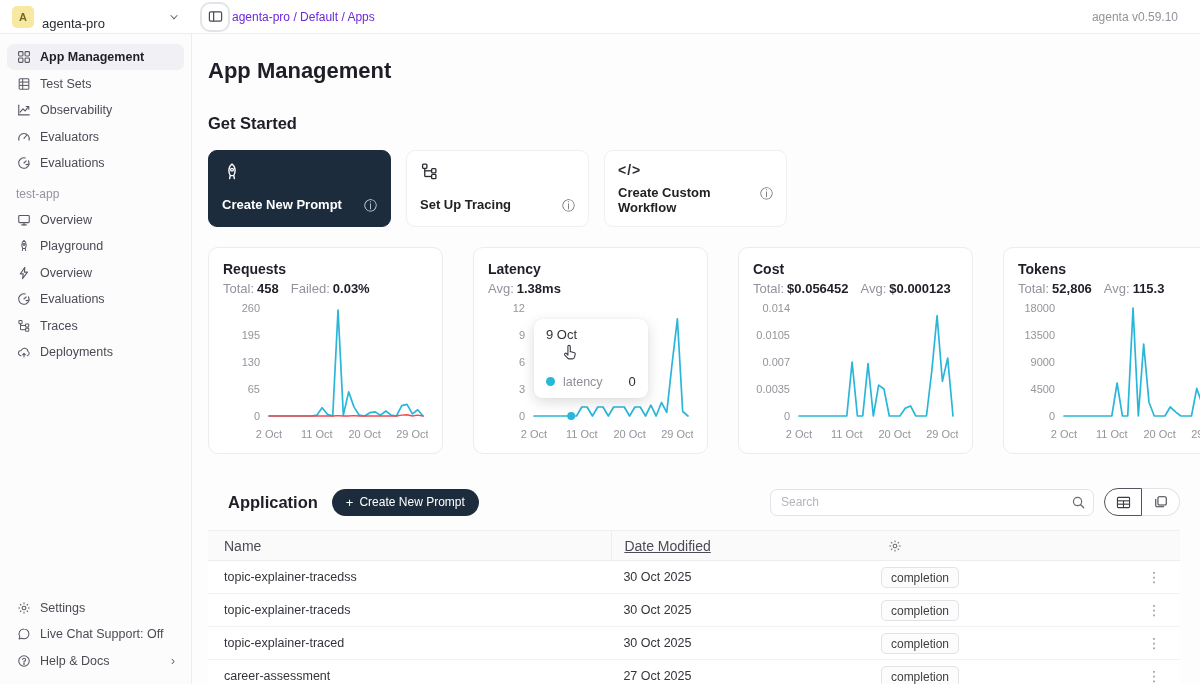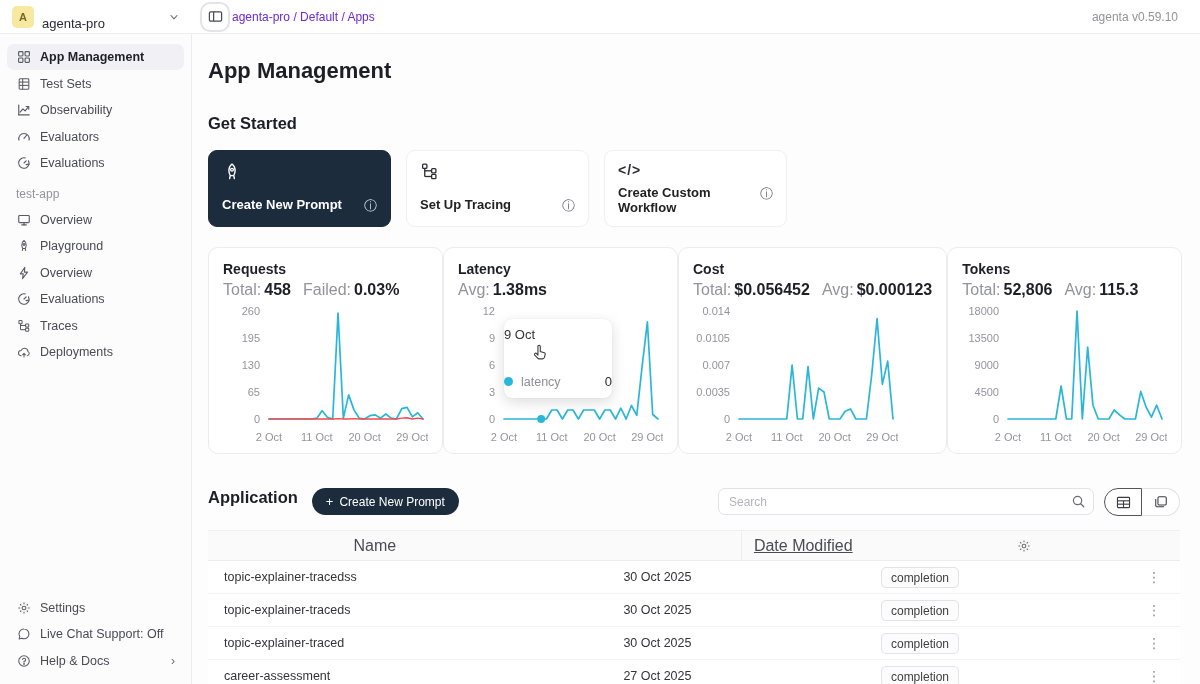--- a/index.html
+++ b/index.html
@@ -50,64 +50,64 @@
   .gs-card.dark { background:#1c2c3d; border-color:#1c2c3d; color:#fff; }
   .gs-label { display:flex; font-size:13px; font-weight:bold; }
   .gs-card.dark .gs-label { color:#fff; }
   .gs-info { margin-left:auto; font-size:13px; color:#6f6f78; font-weight:normal; }
   .gs-card.dark .gs-info { color:#cfd6dd; }
   .gs-icon { width:20px; height:20px; color:#2b2b33; }
   .gs-card.dark .gs-icon { color:#fff; }
   .code-glyph { font-size:14px; font-weight:bold; letter-spacing:1px; color:#2b2b33; }
 
   
-  .charts-row { display:flex; gap:0; margin-top:20px; }
+  .charts-row { display:flex; gap:30px; margin-top:20px; }
   .chart-card { flex:1; height:207px; background:#fff; border:1px solid #ececf0;
     border-radius:10px; padding:13px 14px 8px; position:relative; }
   .chart-title { font-size:14px; font-weight:bold; color:#1f1f28; }
-  .chart-stats { display:flex; gap:12px; margin-top:4px; font-size:16px; }
+  .chart-stats { display:flex; gap:12px; margin-top:4px; font-size:13px; }
   .stat-label { color:#93939c; }
   .stat-value { color:#1f1f28; font-weight:bold; margin-left:3px; }
   .chart-svg { margin-top:6px; display:block; }
 
   
   .tooltip { position:absolute; left:60px; top:71px; min-width:108px;
-    background:#fff; border-radius:8px; padding:8px 0 9px;
+    background:#fff; border-radius:8px; padding:8px 12px 9px;
     box-shadow:0 4px 14px rgba(0,0,0,.14), 0 0 1px rgba(0,0,0,.12); z-index:5; }
   .tt-date { font-size:13px; color:#33333b; }
   .tt-row { display:flex; align-items:center; gap:8px; margin-top:32px; }
   .tt-dot { width:9px; height:9px; border-radius:50%; background:#2ab6d9; }
   .tt-series { font-size:12.5px; color:#8f8f98; }
   .tt-value { margin-left:auto; font-size:13px; color:#2b2b33; padding-left:18px; }
   .cursor-hand { position:absolute; left:26px; top:24px; }
 
   
-  .app-header { display:flex; align-items:flex-start; margin-top:34px; }
+  .app-header { display:flex; align-items:center; margin-top:34px;margin-left:20px; }
   .app-title { font-size:16.5px; font-weight:bold; color:#1e1e28; }
   .create-pill { margin-left:14px; background:#1c2c3d; color:#fff; border:none;
     border-radius:15px; height:27px; padding:0 14px; font-size:12px;
     display:flex; align-items:center; gap:6px; cursor:pointer;
     font-family:"Liberation Sans", sans-serif; }
   .pill-plus { font-size:13px; }
-  .search-wrap { margin-left:auto; position:relative; width:376px; }
+  .search-wrap { margin-left:auto; position:relative; width:324px; }
   .search-input { width:100%; height:27px; border:1px solid #e2e2e8; border-radius:7px;
     padding:0 30px 0 10px; font-size:12px; color:#333; outline:none; background:#fff;
     font-family:"Liberation Sans", sans-serif; }
   .search-input::placeholder { color:#b4b4bc; }
   .search-icon { position:absolute; right:8px; top:6px; color:#6b6b75; }
   .view-toggle { display:flex; margin-left:10px; }
   .vt-btn { width:38px; height:28px; background:#fff; display:flex; align-items:center;
     justify-content:center; cursor:pointer; color:#3b3b44; }
   .vt-btn.left { border:1.5px solid #54545e; border-radius:14px 0 0 14px; z-index:2; }
   .vt-btn.right { border:1px solid #e2e2e8; border-left:none; border-radius:0 14px 14px 0; }
 
   
   .table { margin-top:14px; border-top:1px solid #f0f0f3; }
   .t-head { display:flex; background:#fafafb; height:30px; align-items:center;
-    border-bottom:1px solid #ededf0; font-size:16px; color:#4b4b55;justify-content:center; }
+    border-bottom:1px solid #ededf0; font-size:14px; color:#4b4b55; }
   .t-row { display:flex; height:33px; align-items:center; font-size:12.5px;
     color:#33333b; border-bottom:1px solid #f3f3f6; background:#fff; cursor:pointer; }
   .c-name { flex:0 0 41.5%; padding-left:16px; }
   .c-date { flex:0 0 26.5%; padding-left:12px; }
   .c-type { flex:1; padding-left:12px; }
   .c-act  { flex:0 0 52px; display:flex; justify-content:center; }
   .t-head .c-date, .t-head .c-type { border-left:1px solid #ededf0; height:100%;
     display:flex; align-items:center;text-decoration:underline; }
   .t-head .c-act { color:#6b6b75; }
   .badge { border:1px solid #e2e2e8; background:#fcfcfd; border-radius:5px;

